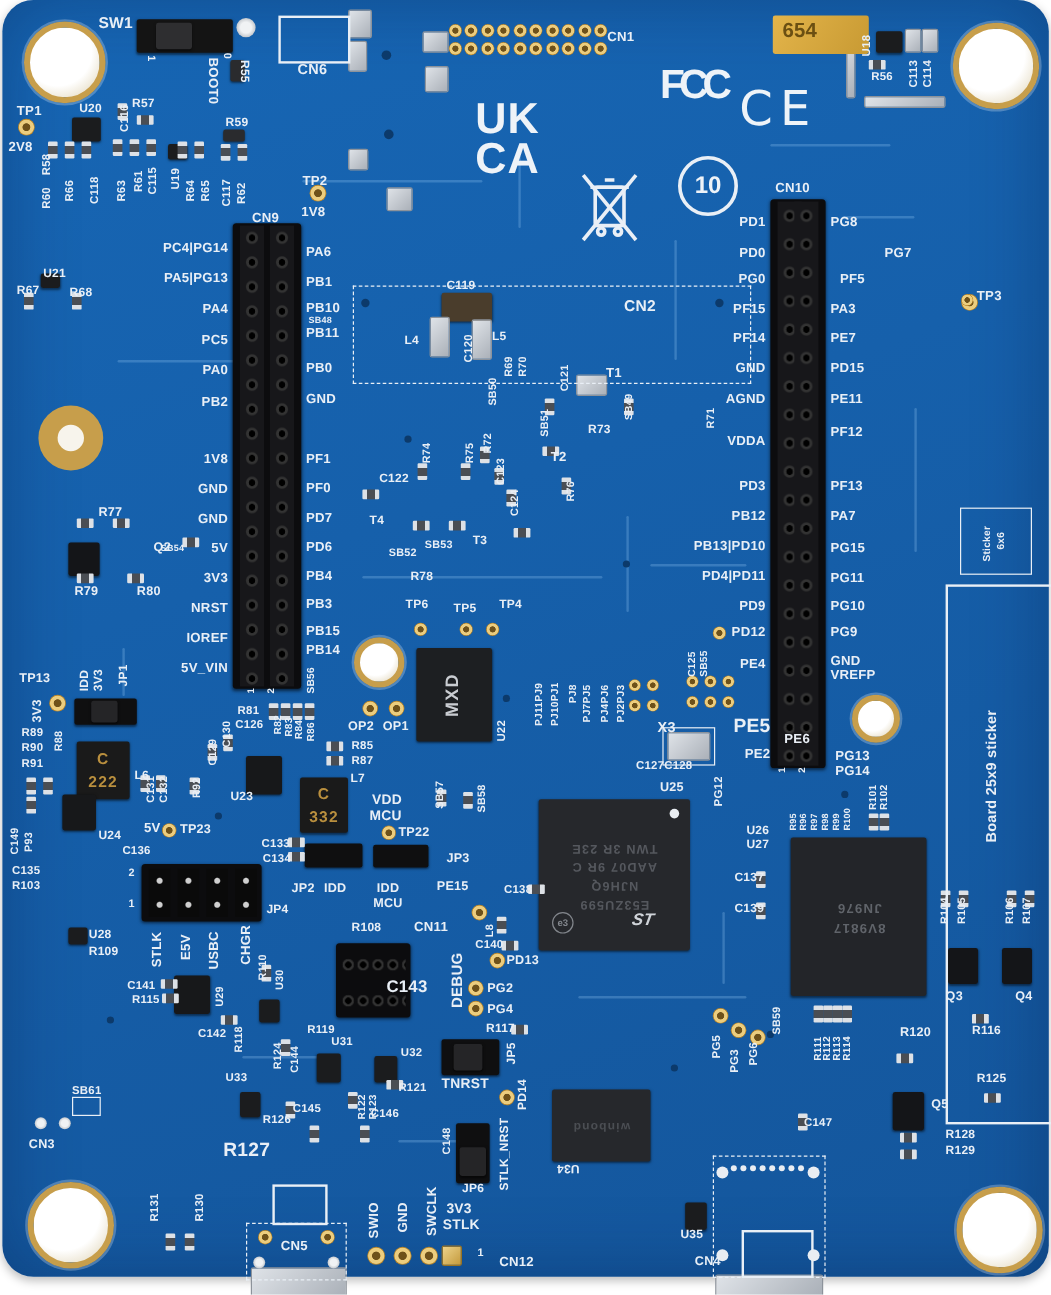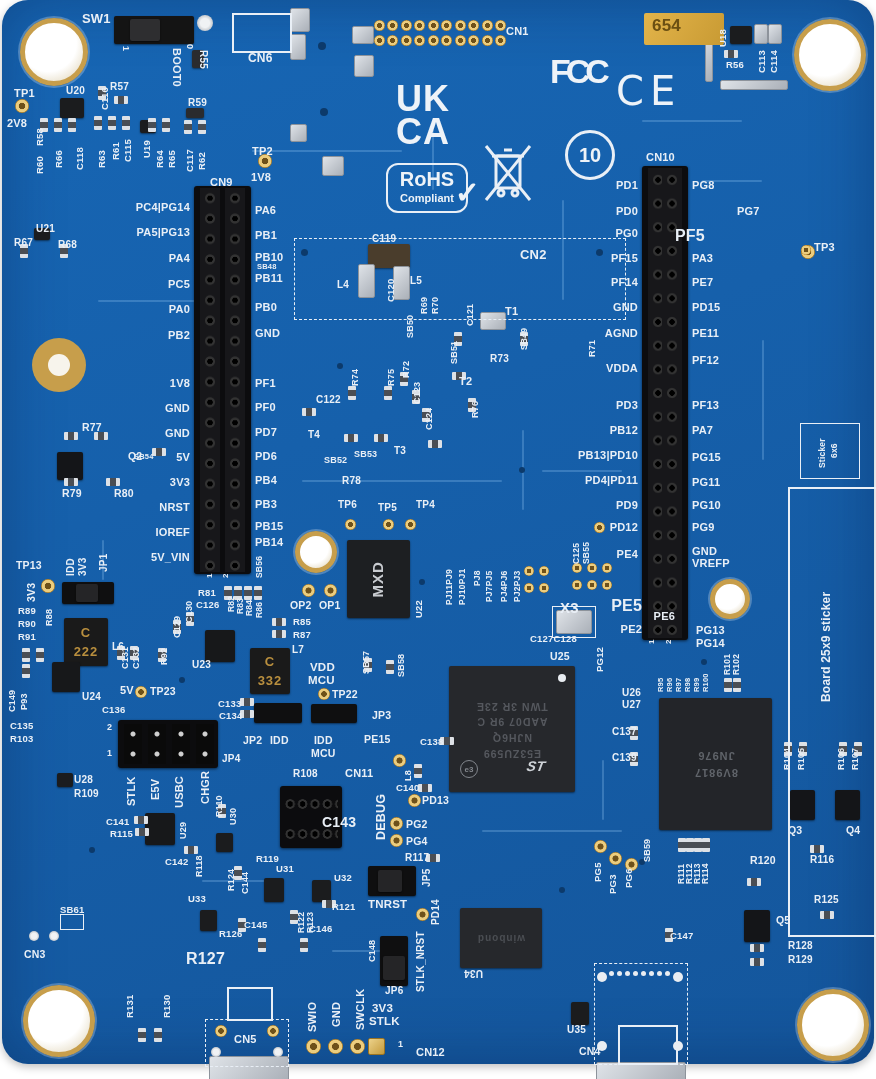--- a/index.html
+++ b/index.html
@@ -62,25 +62,20 @@
 
     <div class="logo" id="ukca" style="left:394px;top:82px;">
       <div>UK</div>
       <div>CA</div>
     </div>
 
     <div class="logo" id="fcc" style="left:548px;top:52px;">FCC</div>
 
     <div class="logo" id="ce" style="left:614px;top:68px;">CE</div>
 
-    <div class="logo" id="rohs" style="left:384px;top:163px;">
-      <div class="l1">RoHS</div>
-      <div class="l2">Compliant</div>
-      <div class="chk">✓</div>
-    </div>
 
     <svg id="weee" style="left:482px;top:142px;" width="48" height="64" viewBox="0 0 48 64">
       <g stroke="#e9eff6" stroke-width="3" fill="none">
         <rect x="12" y="14" width="24" height="32" rx="2"></rect>
         <line x1="8" y1="14" x2="40" y2="14"></line>
         <line x1="20" y1="8" x2="28" y2="8"></line>
         <circle cx="17" cy="51" r="3"></circle>
         <circle cx="31" cy="51" r="3"></circle>
         <line x1="2" y1="4" x2="46" y2="58"></line>
         <line x1="46" y1="4" x2="2" y2="58"></line>
@@ -487,21 +482,21 @@
       <div class="silk" style="left: 636px; top: 500px; font-size: 11px; transform: translateX(-100%);">PD9</div>
       <div class="silk" style="left: 636px; top: 522px; font-size: 11px; transform: translateX(-100%);">PD12</div>
       <div class="silk" style="left: 570px; top: 564px; font-size: 8.5px; transform-origin: 0px 0px; transform: rotate(-90deg);">C125</div>
       <div class="silk" style="left: 580px; top: 564px; font-size: 8.5px; transform-origin: 0px 0px; transform: rotate(-90deg);">SB55</div>
       <div class="silk" style="left: 636px; top: 549px; font-size: 11px; transform: translateX(-100%);">PE4</div>
       <div class="silk" style="left: 640px; top: 598px; font-size: 16px; transform: translateX(-100%);">PE5</div>
       <div class="silk" style="left: 640px; top: 611px; font-size: 11px; transform: translateX(-100%); margin-left: 33px;">PE6</div>
       <div class="silk" style="left: 640px; top: 624px; font-size: 11px; transform: translateX(-100%);">PE2</div>
       <div class="silk" style="left: 690px; top: 180px; font-size: 11px;">PG8</div>
       <div class="silk" style="left: 690px; top: 206px; font-size: 11px; padding-left: 45px;">PG7</div>
-      <div class="silk" style="left: 673px; top: 228px; font-size: 16px;">PF5</div>
+      <div class="silk" style="left: 698px; top: 228px; font-size: 11px;">PF5</div>
       <div class="silk" style="left: 690px; top: 253px; font-size: 11px;">PA3</div>
       <div class="silk" style="left: 690px; top: 277px; font-size: 11px;">PE7</div>
       <div class="silk" style="left: 690px; top: 302px; font-size: 11px;">PD15</div>
       <div class="silk" style="left: 690px; top: 328px; font-size: 11px;">PE11</div>
       <div class="silk" style="left: 690px; top: 355px; font-size: 11px;">PF12</div>
       <div class="silk" style="left: 690px; top: 400px; font-size: 11px;">PF13</div>
       <div class="silk" style="left: 690px; top: 425px; font-size: 11px;">PA7</div>
       <div class="silk" style="left: 690px; top: 452px; font-size: 11px;">PG15</div>
       <div class="silk" style="left: 690px; top: 477px; font-size: 11px;">PG11</div>
       <div class="silk" style="left: 690px; top: 500px; font-size: 11px;">PG10</div>
@@ -681,21 +676,21 @@
       <div class="silk" style="left: 620px; top: 688px; font-size: 10px;">U26</div>
       <div class="silk" style="left: 620px; top: 700px; font-size: 10px;">U27</div>
       <div class="silk" style="left: 610px; top: 727px; font-size: 10px;">C137</div>
       <div class="silk" style="left: 610px; top: 753px; font-size: 10px;">C139</div>
       <div class="silk" style="left: 781px; top: 770px; font-size: 9px; transform-origin: 0px 0px; transform: rotate(-90deg);">R104</div>
       <div class="silk" style="left: 795px; top: 770px; font-size: 9px; transform-origin: 0px 0px; transform: rotate(-90deg);">R105</div>
       <div class="silk" style="left: 835px; top: 770px; font-size: 9px; transform-origin: 0px 0px; transform: rotate(-90deg);">R106</div>
       <div class="silk" style="left: 849px; top: 770px; font-size: 9px; transform-origin: 0px 0px; transform: rotate(-90deg);">R107</div>
       <div class="silk" style="left: 786px; top: 825px; font-size: 10.5px;">Q3</div>
       <div class="silk" style="left: 844px; top: 825px; font-size: 10.5px;">Q4</div>
-      <div class="silk" style="left: 558px; top: 600px; font-size: 15px;">X3</div>
+      <div class="silk" style="left: 546px; top: 600px; font-size: 12px;">X3</div>
       <div class="silk" style="left: 528px; top: 634px; font-size: 9.5px;">C127C128</div>
       <div class="silk" style="left: 593px; top: 672px; font-size: 9.5px; transform-origin: 0px 0px; transform: rotate(-90deg);">PG12</div>
       <div class="silk" style="left: 548px; top: 651px; font-size: 10.5px;">U25</div>
       <div class="silk" style="left: 443px; top: 605px; font-size: 8.5px; transform-origin: 0px 0px; transform: rotate(-90deg);">PJ11PJ9</div>
       <div class="silk" style="left: 456px; top: 605px; font-size: 8.5px; transform-origin: 0px 0px; transform: rotate(-90deg);">PJ10PJ1</div>
       <div class="silk" style="left: 471px; top: 586px; font-size: 8.5px; transform-origin: 0px 0px; transform: rotate(-90deg);">PJ8</div>
       <div class="silk" style="left: 483px; top: 602px; font-size: 8.5px; transform-origin: 0px 0px; transform: rotate(-90deg);">PJ7PJ5</div>
       <div class="silk" style="left: 498px; top: 602px; font-size: 8.5px; transform-origin: 0px 0px; transform: rotate(-90deg);">PJ4PJ6</div>
       <div class="silk" style="left: 511px; top: 602px; font-size: 8.5px; transform-origin: 0px 0px; transform: rotate(-90deg);">PJ2PJ3</div>
       <div class="silk" style="left: 816px; top: 468px; font-size: 8.5px; transform-origin: 0px 0px; transform: rotate(-90deg);">Sticker</div>

